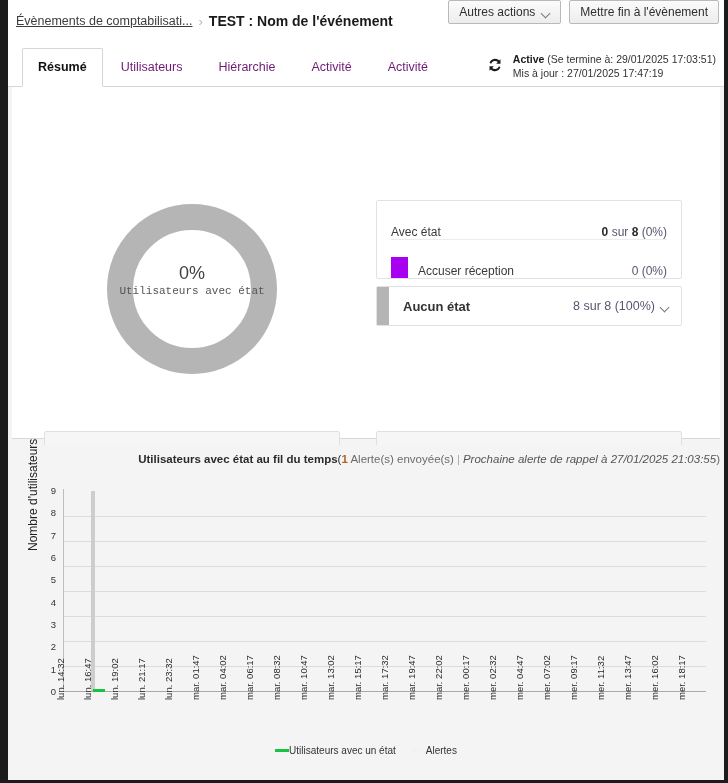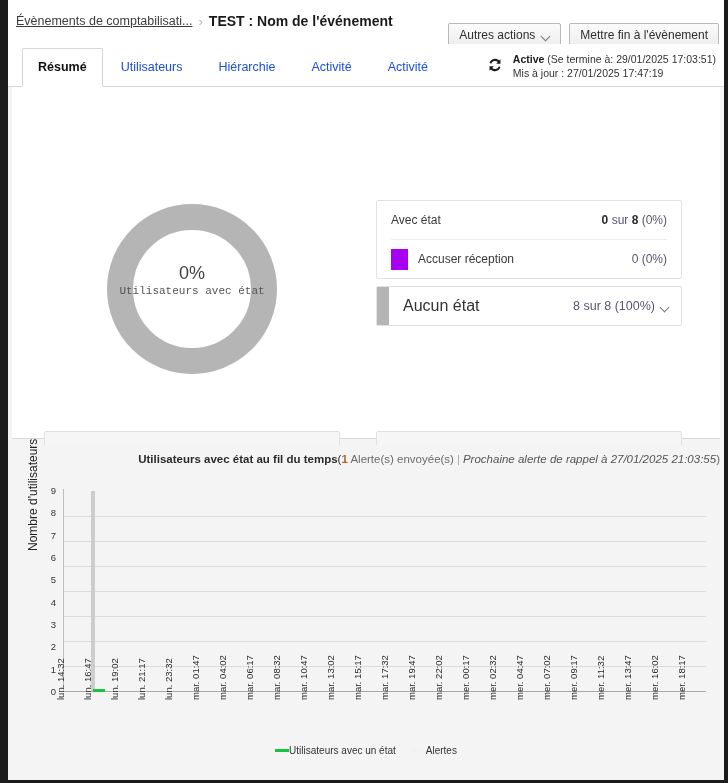--- a/index.html
+++ b/index.html
@@ -38,21 +38,21 @@
     font-size: 12.5px; white-space: nowrap;
   }
   .bc-link {
     color: #3c3c3c; text-decoration: underline;
     cursor: pointer;
   }
   .bc-sep { color: #b9b9b9; font-size: 13px; padding: 0 1px; }
   .bc-current { color: #1a1a1a; font-weight: bold; font-size: 14px; }
 
   .top-buttons {
-    position: absolute; right: 5px; top: 23px;
+    position: absolute; right: 5px; top: 0;
     display: flex; gap: 8px; align-items: center;
   }
   .btn {
     background: linear-gradient(#fbfbfb, #ededed);
     border: 1px solid #b9b9b9;
     border-radius: 2px;
     font-size: 12px;
     color: #2f2f2f;
     padding: 4px 10px;
     cursor: pointer;
@@ -78,21 +78,21 @@
   
   .tabstrip {
     position: relative;
     height: 43px;
     background: #ffffff;
     border-bottom: 1px solid #d6d6d6;
   }
   .tabs { position: absolute; left: 14px; bottom: 0; display: flex; align-items: flex-end; }
   .tab {
     font-size: 12.5px;
-    color: #1d4ed8;
+    color: #701a75;
     padding: 11px 17px 12px 17px;
     cursor: pointer;
     border: 1px solid transparent;
     border-bottom: none;
     position: relative;
     background: transparent;
     white-space: nowrap;
   }
   .tab.active {
     color: #111;
@@ -132,35 +132,35 @@
 
   
   .status-cards { position: absolute; left: 364px; top: 113px; width: 306px; }
   .card {
     background: #ffffff;
     border: 1px solid #e2e2e2;
     border-radius: 2px;
   }
   .card + .card { margin-top: 7px; }
   .srow {
-    display: flex; align-items: center;
+    display: flex; align-items: flex-end;
     height: 38px;
     padding: 0 14px;
     font-size: 12px;
     color: #3a3a3a;
   }
   .srow .lbl { flex: 1; }
   .srow .val { color: #5c5470; font-size: 12px; white-space: nowrap; }
   .srow .val b { color: #2b2b2b; font-weight: bold; }
   .srow-divider { border-top: 1px solid #ececec; margin: 0 14px; }
   .swatch { width: 17px; height: 21px; margin-right: 10px; flex: none; }
   .card-aucun { display: flex; align-items: stretch; }
   .aucun-bar { width: 12px; background: #b5b5b5; flex: none; }
   .aucun-body { flex: 1; display: flex; align-items: center; height: 38px; padding: 0 12px 0 14px; }
-  .aucun-lbl { flex: 1; font-size: 16px; color: #333; }
+  .aucun-lbl { flex: 1; font-size: 13px; color: #333; font-weight: bold; }
   .aucun-val { font-size: 12.5px; color: #5c5470; display: flex; align-items: center; gap: 6px; }
 
   
   .infobox {
     position: absolute;
     background: #f6f6f6;
     border: 1px solid #e0e0e0;
     border-radius: 2px;
   }
   .box-left { left: 32px; top: 344px; width: 296px; height: 92px; }

